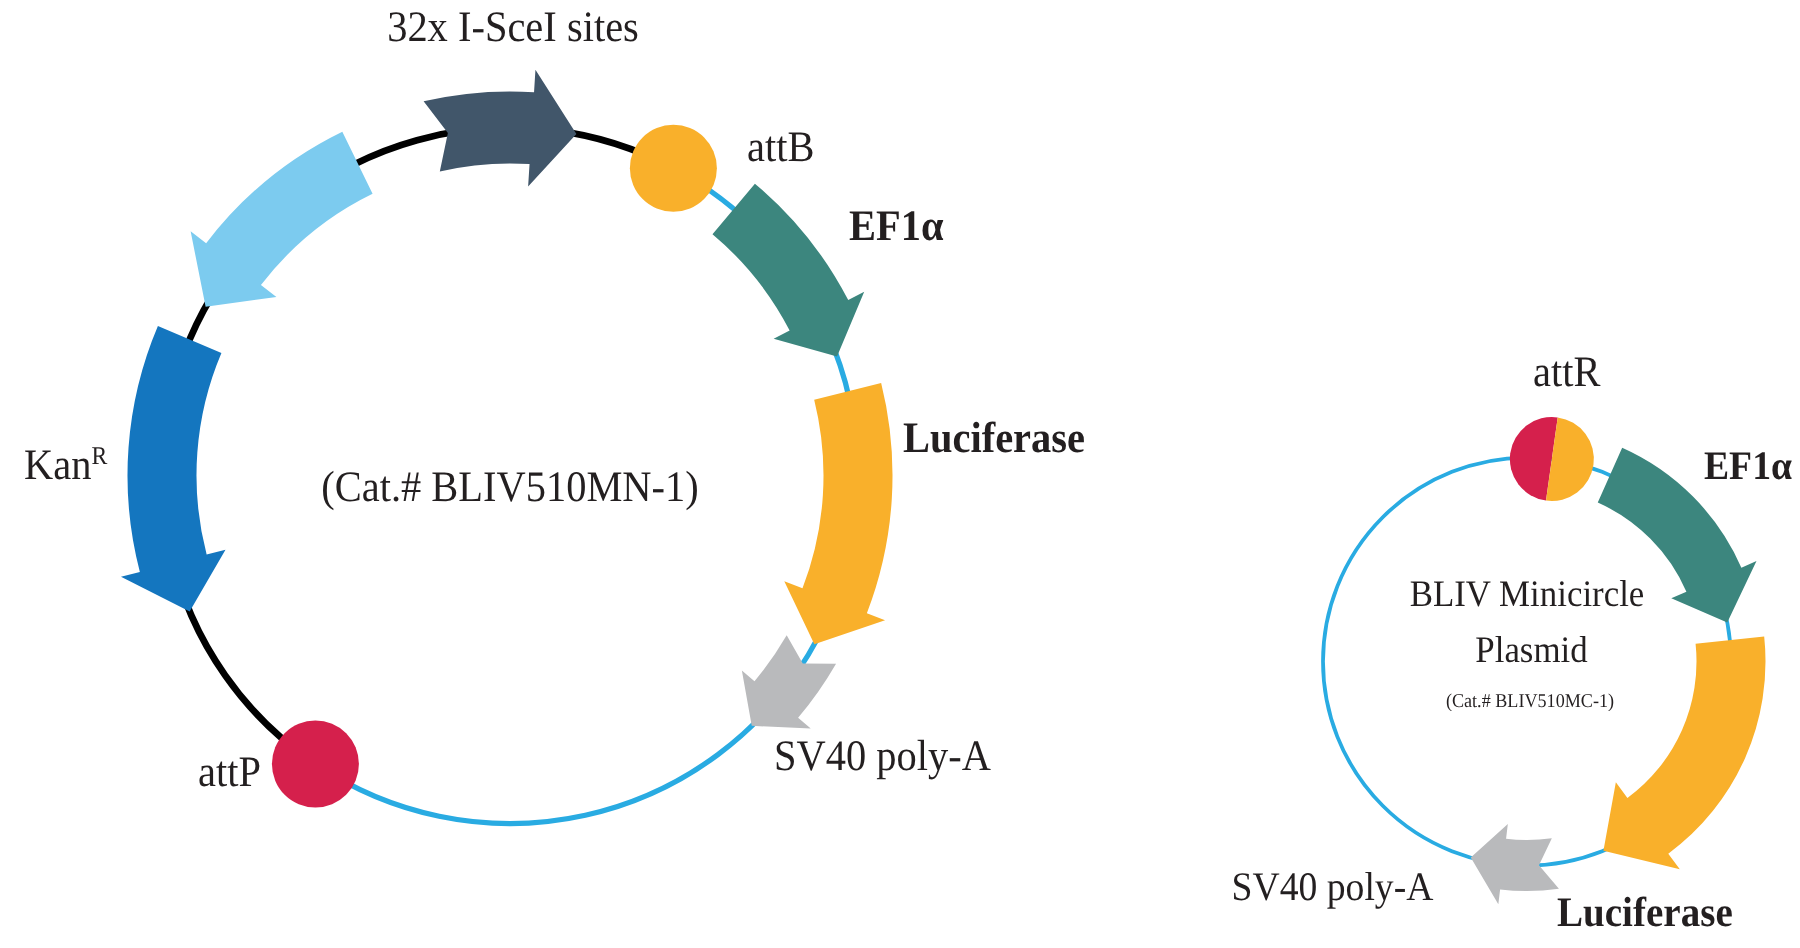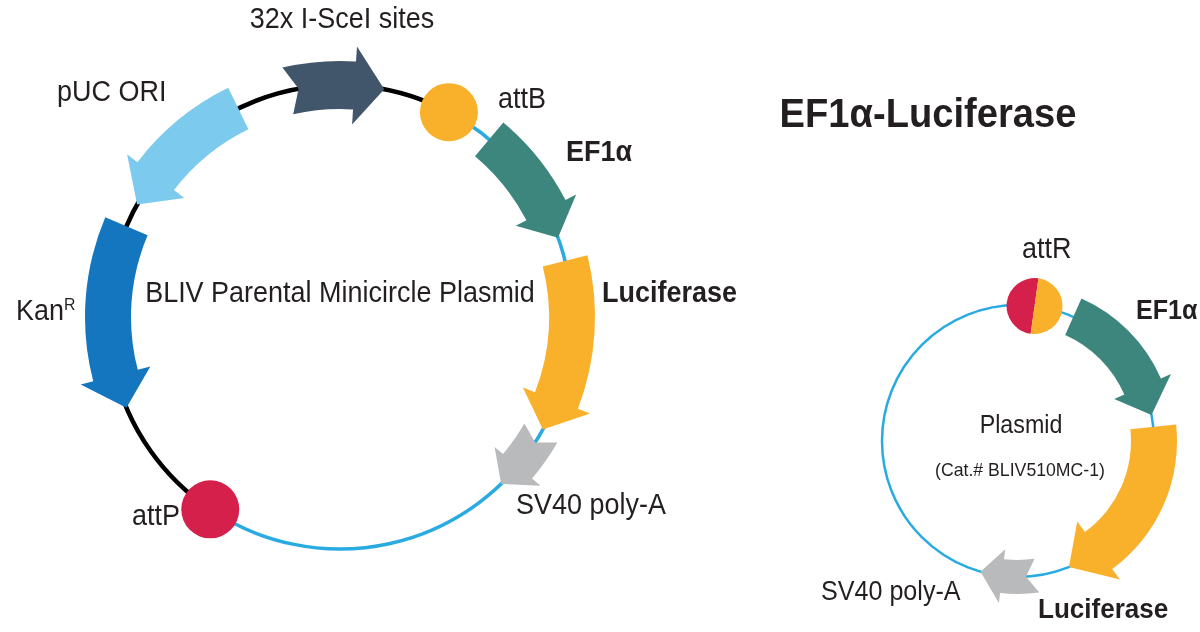--- a/index.html
+++ b/index.html
@@ -1,31 +1,31 @@
 <!DOCTYPE html>
 <html><head>
 <meta charset="utf-8">
 <style>
   html,body{margin:0;padding:0;background:#ffffff;}
   #stage{
     position:relative;width:1200px;height:632px;overflow:hidden;background:#ffffff;
-    font-family:Liberation Sans, sans-serif;color:#231f20;
+    font-family:Liberation Serif, serif;color:#231f20;
   }
   #diagram{position:absolute;left:0;top:0;}
   .lbl{position:absolute;white-space:nowrap;font-size:29px;line-height:1.05;}
   .lbl.bold{font-weight:bold;}
   .lbl.centered{transform:translateX(-50%);}
   .cond{display:inline-block;transform:scaleX(0.93);transform-origin:0 50%;}
   .centered .cond{transform-origin:50% 50%;}
   .title{font-size:41px;font-weight:bold;}
   .sup{font-size:17px;position:relative;top:-10px;}
   .sm25{font-size:25px;}
   .sm27{font-size:27px;}
   .sm28{font-size:28px;}
-  .sm19{font-size:19px;}
+  .sm19{font-size:13px;}
 </style>
 </head>
 <body>
 
 <div id="stage">
 
   <svg id="diagram" width="1200" height="632" viewBox="0 0 1200 632">
       <g>
         <path d="M 448.92 112.16 A 232 232 0 1 1 210.27 509.34" fill="none" stroke="#29ABE2" stroke-width="3.5" stroke-linecap="round"></path>
         <path d="M 210.27 509.34 A 232 232 0 0 1 448.92 112.16" fill="none" stroke="#000000" stroke-width="4.5" stroke-linecap="round"></path>
@@ -44,30 +44,29 @@
         <path d="M 1176.13 424.38 A 159 159 0 0 1 1112.18 569.10 L 1119.88 579.58 L 1068.95 567.10 L 1077.23 521.57 L 1084.94 532.04 A 113 113 0 0 0 1130.38 429.19 Z" fill="#F9B02B"></path>
         <path d="M 1039.29 592.51 A 153 153 0 0 1 1000.07 592.95 L 998.89 602.88 L 980.51 571.73 L 1005.22 549.25 L 1004.05 559.18 A 119 119 0 0 0 1034.56 558.84 L 1025.98 576.77 Z" fill="#B9BABC"></path>
         <g transform="rotate(8 1034.57 306.01)">
           <path d="M 1034.57 278.01 A 28 28 0 0 0 1034.57 334.01 Z" fill="#D5204C"></path>
           <path d="M 1034.57 278.01 A 28 28 0 0 1 1034.57 334.01 Z" fill="#F9B02B"></path>
         </g>
       </g>
     </svg>
 
   <div class="lbl centered" style="left:342px;top:3px"><span class="cond">32x I-SceI sites</span></div>
-  <div class="lbl" style="left:57px;top:76px"><span class="cond">pUC ORI</span></div>
   <div class="lbl" style="left:16px;top:295px"><span class="cond"><span>Kan</span><span class="sup">R</span></span></div>
   <div class="lbl" style="left:132px;top:500px"><span class="cond">attP</span></div>
   <div class="lbl" style="left:498px;top:83px"><span class="cond">attB</span></div>
   <div class="lbl bold" style="left:566px;top:136px"><span class="cond">EF1α</span></div>
   <div class="lbl bold" style="left:602px;top:277px"><span class="cond">Luciferase</span></div>
   <div class="lbl" style="left:516px;top:489px"><span class="cond">SV40 poly-A</span></div>
-  <div class="lbl centered" style="left:340px;top:277px"><span class="cond">BLIV Parental Minicircle Plasmid</span></div>
+  <div class="lbl centered" style="left:340px;top:310px"><span class="cond">(Cat.# BLIV510MN-1)</span></div>
 
-  <div class="lbl title centered" style="left:928px;top:92px"><span class="cond">EF1α-Luciferase</span></div>
   <div class="lbl" style="left:1022px;top:233px"><span class="cond">attR</span></div>
   <div class="lbl bold sm27" style="left:1136px;top:296px"><span class="cond">EF1α</span></div>
-  <div class="lbl centered sm25" style="left:1021px;top:411px"><span class="cond">Plasmid</span></div>
+  <div class="lbl centered sm25" style="left:1018px;top:384px"><span class="cond">BLIV Minicircle</span></div>
+  <div class="lbl centered sm25" style="left:1021px;top:421px"><span class="cond">Plasmid</span></div>
   <div class="lbl centered sm19" style="left:1020px;top:460px"><span class="cond">(Cat.# BLIV510MC-1)</span></div>
   <div class="lbl sm27" style="left:821px;top:577px"><span class="cond">SV40 poly-A</span></div>
   <div class="lbl bold sm28" style="left:1038px;top:594px"><span class="cond">Luciferase</span></div>
 
 </div>
 
 </body></html>

